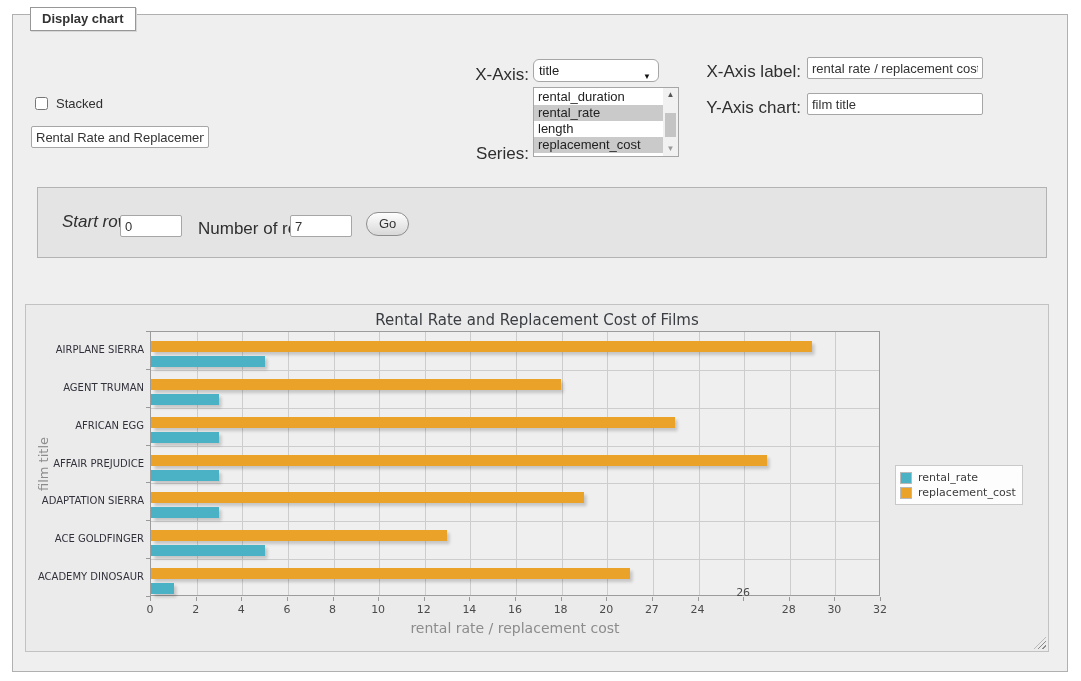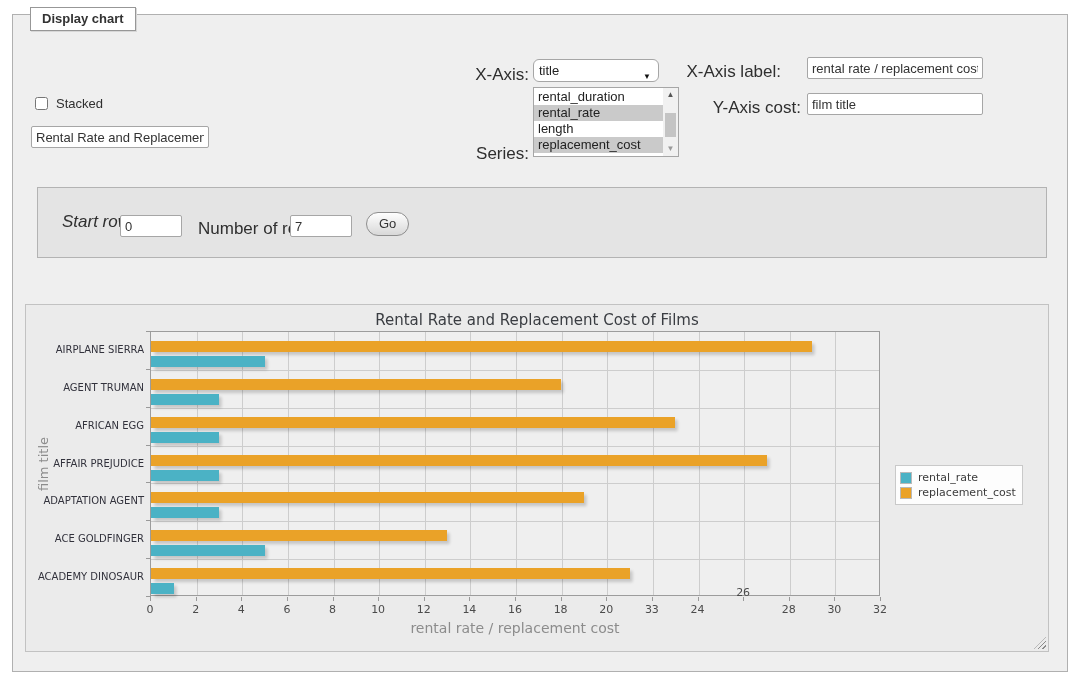--- a/index.html
+++ b/index.html
@@ -104,24 +104,24 @@
         <div class="lb-option selected">replacement_cost</div>
       </div>
     <div class="lb-scroll">
       <div class="lb-up">▲</div>
       <div class="lb-thumb"></div>
       <div class="lb-down">▼</div>
     </div>
   </div>
   <div class="label r" style="left:420px;top:129px;width:96px;text-align:right;">Series:</div>
 
-  <div class="label r" style="left:620px;top:47px;width:148px;">X-Axis label:</div>
+  <div class="label r" style="left:640px;top:47px;width:148px;">X-Axis label:</div>
   <input type="text" style="position: absolute; left: 794px; top: 42px; width: 176px; height: 22px;" value="rental rate / replacement cost">
 
-  <div class="label r" style="left:640px;top:83px;width:148px;">Y-Axis cost:</div>
+  <div class="label r" style="left:640px;top:83px;width:148px;">Y-Axis chart:</div>
   <input type="text" style="position: absolute; left: 794px; top: 78px; width: 176px; height: 22px;" value="film title">
 
   <div class="rows-panel">
     <div class="label" style="left:24px;top:24px;font-style:italic;">Start row:</div>
     <input type="text" style="position: absolute; left: 82px; top: 27px; width: 62px; height: 22px;" value="0">
     <div class="label" style="left:160px;top:31px;">Number of rows:</div>
     <input type="text" style="position: absolute; left: 252px; top: 27px; width: 62px; height: 22px;" value="7">
     <button class="go-btn">Go</button>
   </div>
 
@@ -182,21 +182,21 @@
         <div class="xtick-label" style="left: 381.75px; top: 298px;">12</div>
         <div class="xtick-mark" style="left: 443.375px; top: 292px;"></div>
         <div class="xtick-label" style="left: 427.375px; top: 298px;">14</div>
         <div class="xtick-mark" style="left: 489px; top: 292px;"></div>
         <div class="xtick-label" style="left: 473px; top: 298px;">16</div>
         <div class="xtick-mark" style="left: 534.625px; top: 292px;"></div>
         <div class="xtick-label" style="left: 518.625px; top: 298px;">18</div>
         <div class="xtick-mark" style="left: 580.25px; top: 292px;"></div>
         <div class="xtick-label" style="left: 564.25px; top: 298px;">20</div>
         <div class="xtick-mark" style="left: 625.875px; top: 292px;"></div>
-        <div class="xtick-label" style="left: 609.875px; top: 298px;">33</div>
+        <div class="xtick-label" style="left: 609.875px; top: 298px;">27</div>
         <div class="xtick-mark" style="left: 671.5px; top: 292px;"></div>
         <div class="xtick-label" style="left: 655.5px; top: 298px;">24</div>
         <div class="xtick-mark" style="left: 717.125px; top: 292px;"></div>
         <div class="xtick-label" style="left: 701.125px; top: 281px;">26</div>
         <div class="xtick-mark" style="left: 762.75px; top: 292px;"></div>
         <div class="xtick-label" style="left: 746.75px; top: 298px;">28</div>
         <div class="xtick-mark" style="left: 808.375px; top: 292px;"></div>
         <div class="xtick-label" style="left: 792.375px; top: 298px;">30</div>
         <div class="xtick-mark" style="left: 854px; top: 292px;"></div>
         <div class="xtick-label" style="left: 838px; top: 298px;">32</div>
@@ -205,21 +205,21 @@
         <div class="ytick" style="top: 101.714px;"></div>
         <div class="ytick" style="top: 139.571px;"></div>
         <div class="ytick" style="top: 177.429px;"></div>
         <div class="ytick" style="top: 215.286px;"></div>
         <div class="ytick" style="top: 253.143px;"></div>
         <div class="ytick" style="top: 291px;"></div>
         <div class="cat-label" style="top: 38.9286px;">AIRPLANE SIERRA</div>
         <div class="cat-label" style="top: 76.7857px;">AGENT TRUMAN</div>
         <div class="cat-label" style="top: 114.643px;">AFRICAN EGG</div>
         <div class="cat-label" style="top: 152.5px;">AFFAIR PREJUDICE</div>
-        <div class="cat-label" style="top: 190.357px;">ADAPTATION AGENT</div>
+        <div class="cat-label" style="top: 190.357px;">ADAPTATION SIERRA</div>
         <div class="cat-label" style="top: 228.214px;">ACE GOLDFINGER</div>
         <div class="cat-label" style="top: 266.071px;">ACADEMY DINOSAUR</div>
       </div>
     <div class="xaxis-title">rental rate / replacement cost</div>
     <div class="chart-legend" id="chart-legend">
         <div class="lrow">
           <div class="swatch" style="background: rgb(75, 178, 197);"></div>
           <div class="lg-label">rental_rate</div>
         </div>
         <div class="lrow">

